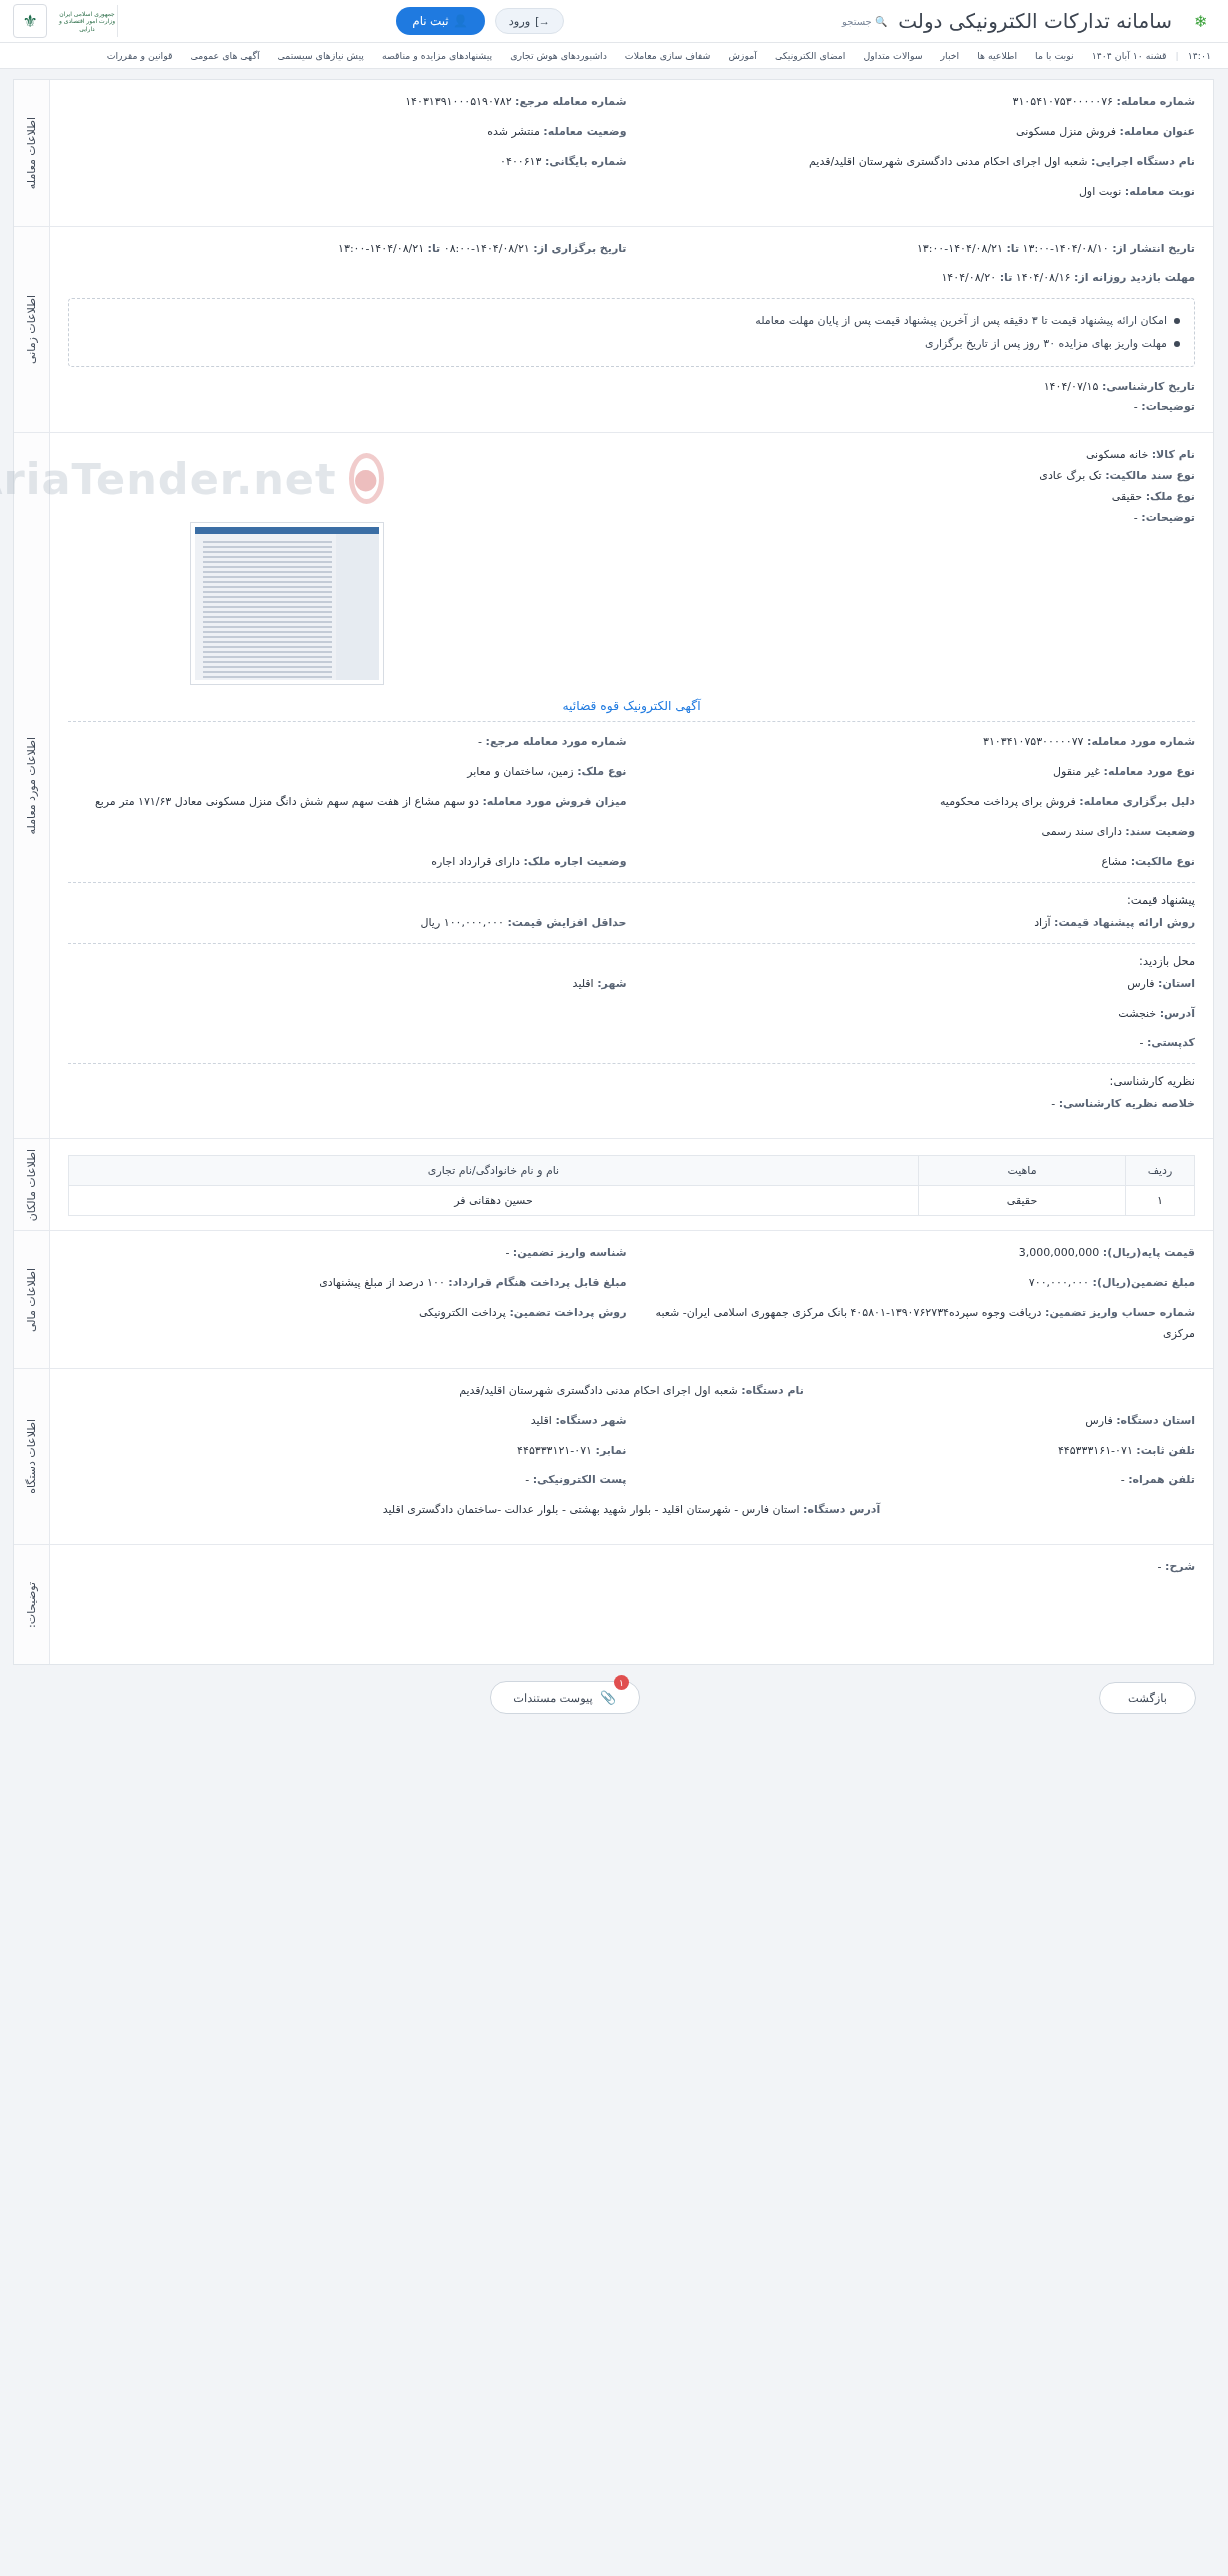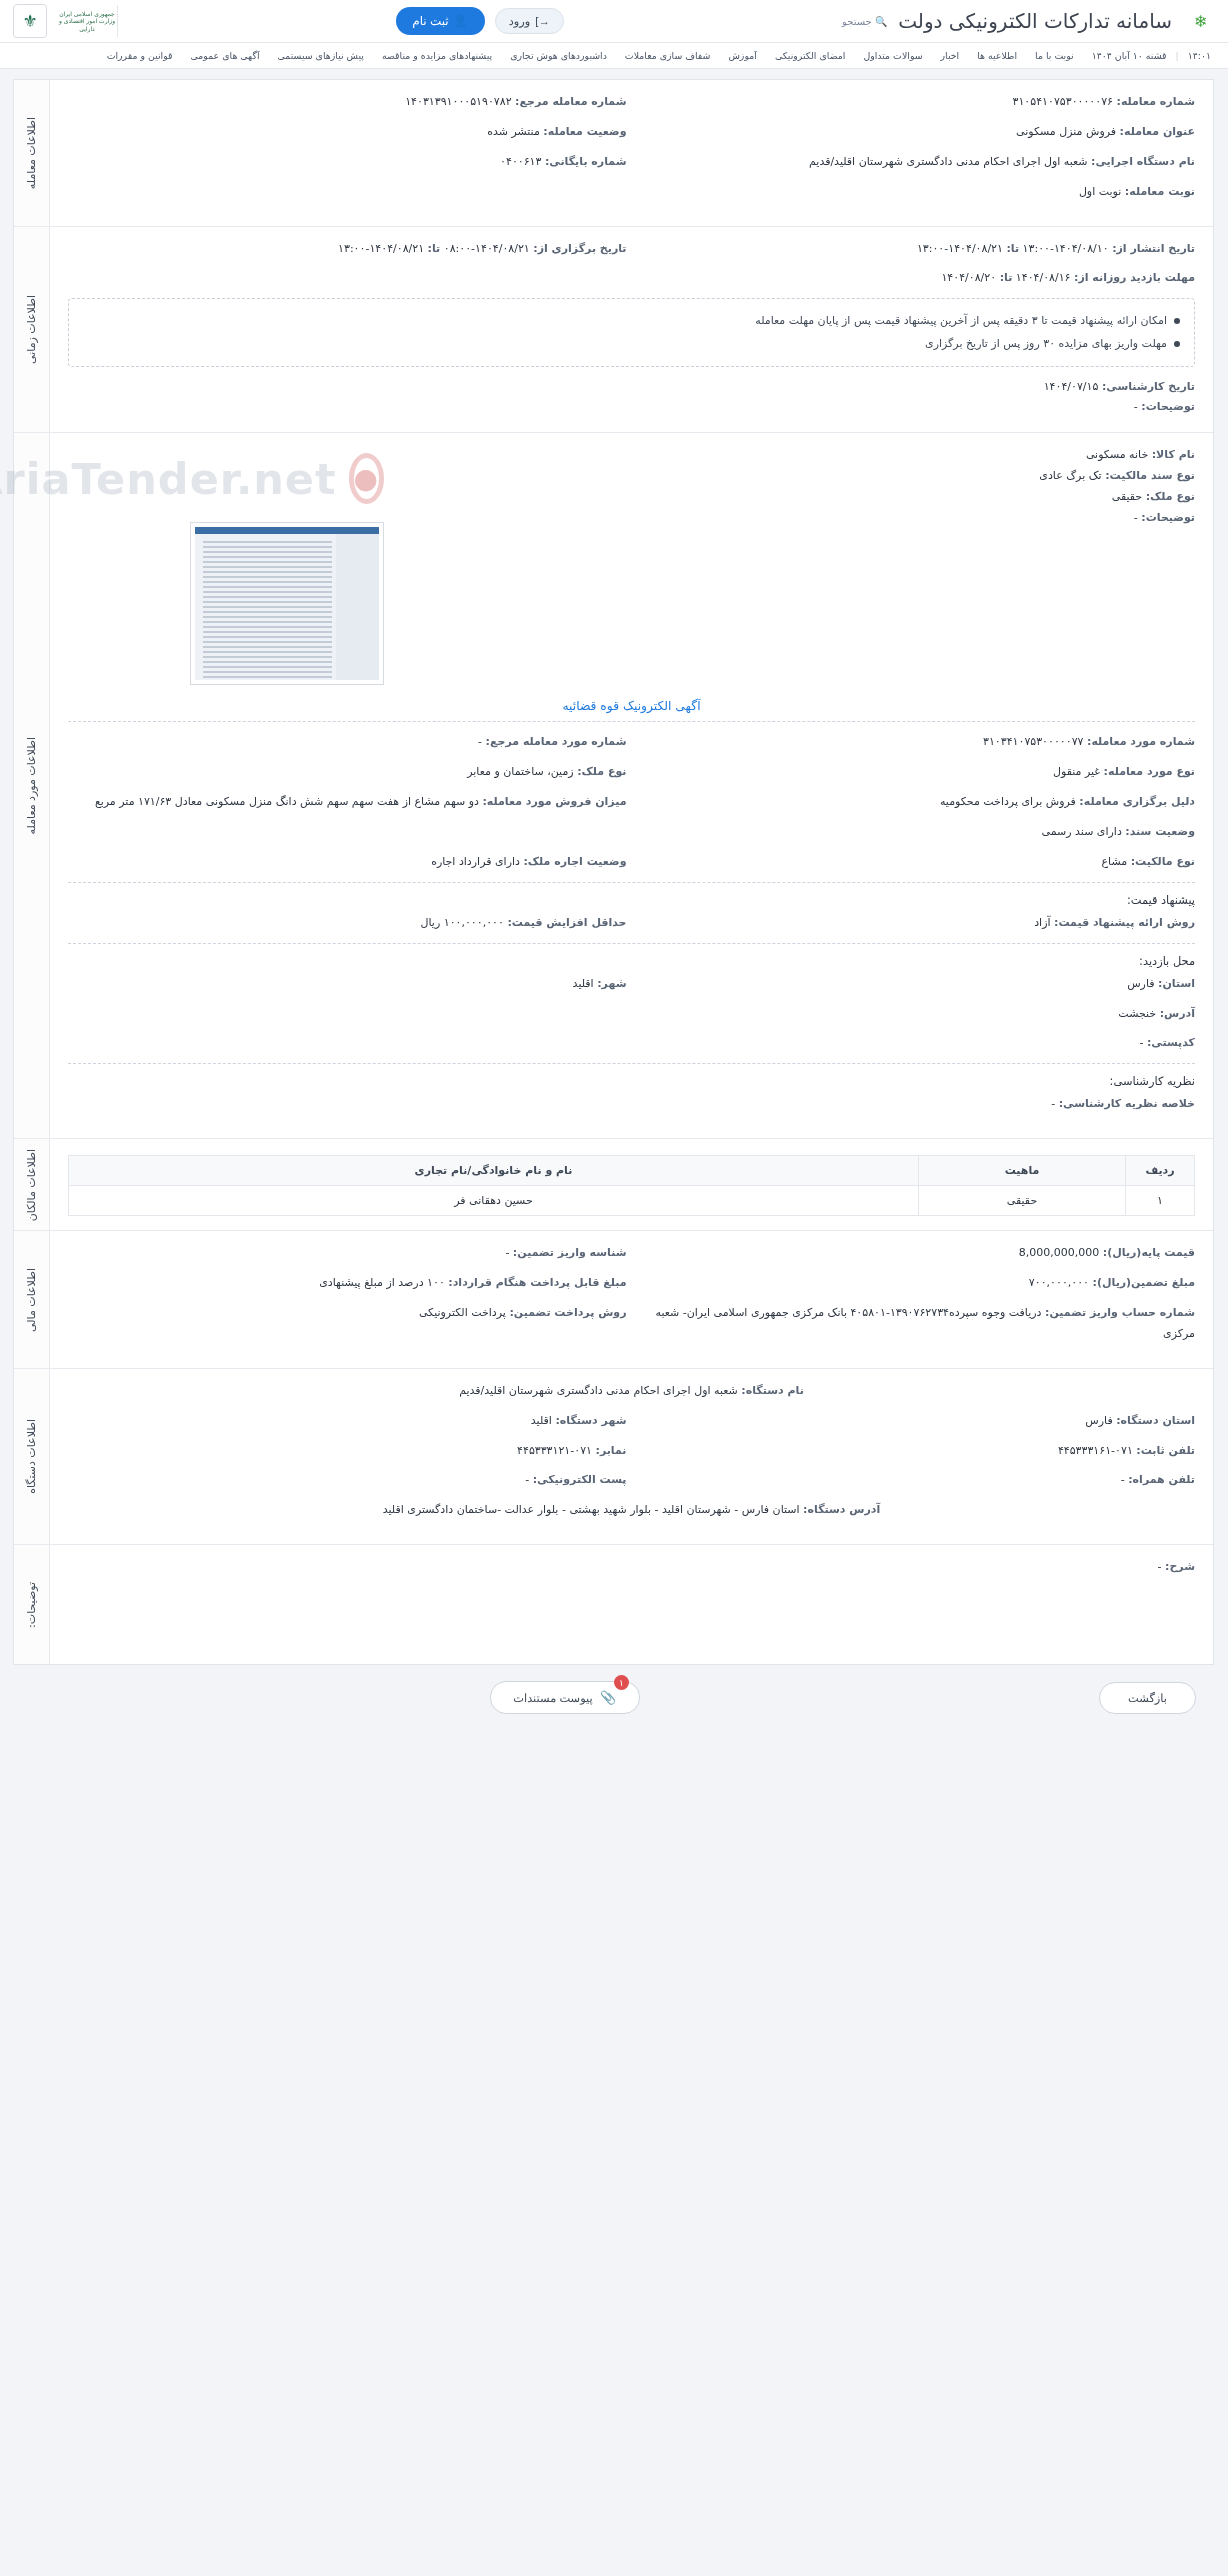--- a/index.html
+++ b/index.html
@@ -224,21 +224,21 @@
   table.mt {
     width: 100%;
     border-collapse: collapse;
     font-size: 11px;
     margin-top: 4px;
   }
   table.mt th {
     background: #f7f9fb;
     border: 1px solid #e3e7ec;
     color: #3f4957;
-    font-weight: bold;
+    font-weight: normal;
     padding: 8px 10px;
     text-align: center;
   }
   table.mt td {
     border: 1px solid #e3e7ec;
     padding: 8px 10px;
     color: #2d3541;
     text-align: center;
   }
   
@@ -625,21 +625,21 @@
       </div>
 
       <div class="section">
         <div class="sec-label">
           <span>اطلاعات مالی</span>
         </div>
         <div class="sec-body">
           <div class="row2">
             <div class="col fld">
               <span class="k">قیمت پایه(ریال):</span>
-              <span class="v">8,000,000,000</span>
+              <span class="v">3,000,000,000</span>
             </div>
             <div class="col fld">
               <span class="k">شناسه واریز تضمین:</span>
               <span class="v">-</span>
             </div>
           </div>
           <div class="row2">
             <div class="col fld">
               <span class="k">مبلغ تضمین(ریال):</span>
               <span class="v">۷۰۰,۰۰۰,۰۰۰</span>

